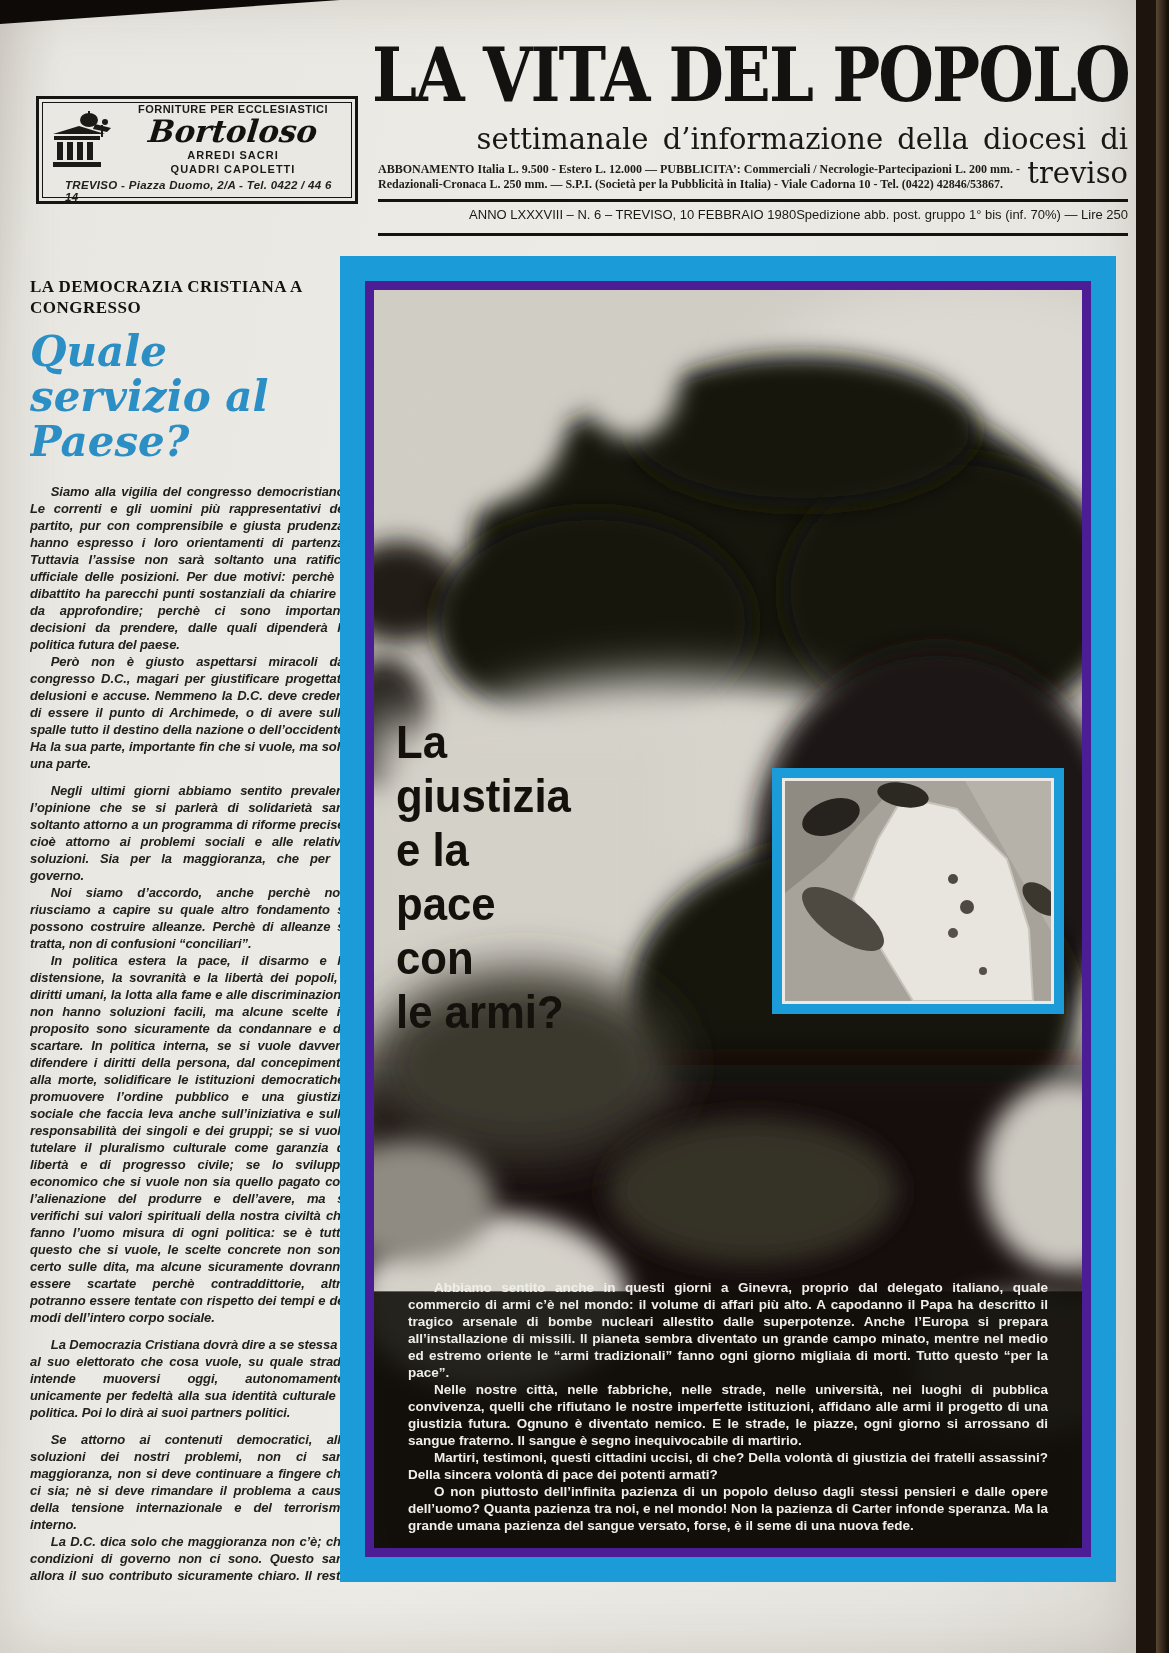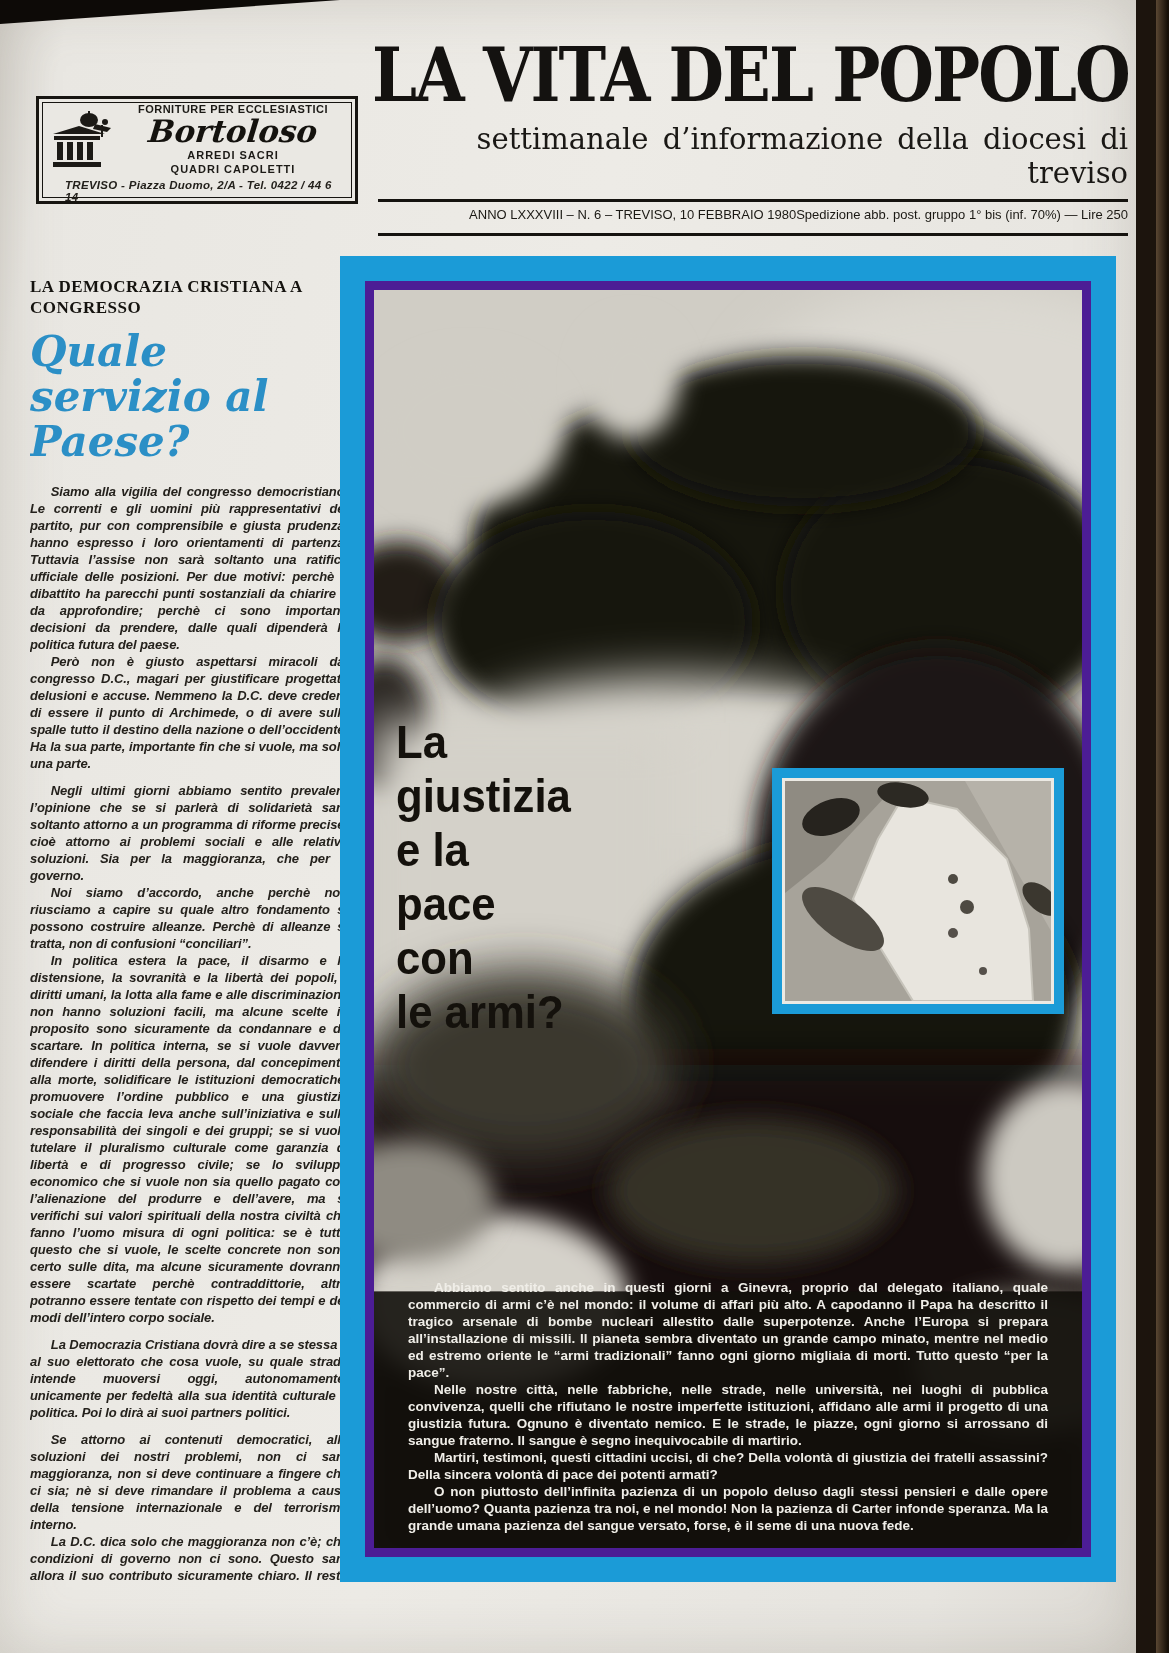--- a/index.html
+++ b/index.html
@@ -102,20 +102,22 @@
             <div class="ad-line">QUADRI CAPOLETTI</div>
           </div>
         </div>
         <div class="ad-address">TREVISO - Piazza Duomo, 2/A - Tel. 0422 / 44 6 14</div>
       </div>
     </div>
 
     <h1 class="masthead">LA VITA DEL POPOLO</h1>
     <div class="subtitle">settimanale d’informazione della diocesi di treviso</div>
     <div class="subs">
+      <div>ABBONAMENTO Italia L. 9.500 - Estero L. 12.000 — PUBBLICITA’: Commerciali / Necrologie-Partecipazioni L. 200 mm. -</div>
+      <div>Redazionali-Cronaca L. 250 mm. — S.P.I. (Società per la Pubblicità in Italia) - Viale Cadorna 10 - Tel. (0422) 42846/53867.</div>
     </div>
     <div class="rule r1"></div>
     <div class="dateline">
       <span>ANNO LXXXVIII – N. 6 – TREVISO, 10 FEBBRAIO 1980</span>
       <span>Spedizione abb. post. gruppo 1° bis (inf. 70%) — Lire 250</span>
     </div>
     <div class="rule r2"></div>
 
     <aside class="article">
       <h2 class="kicker">LA DEMOCRAZIA CRISTIANA A CONGRESSO</h2>

